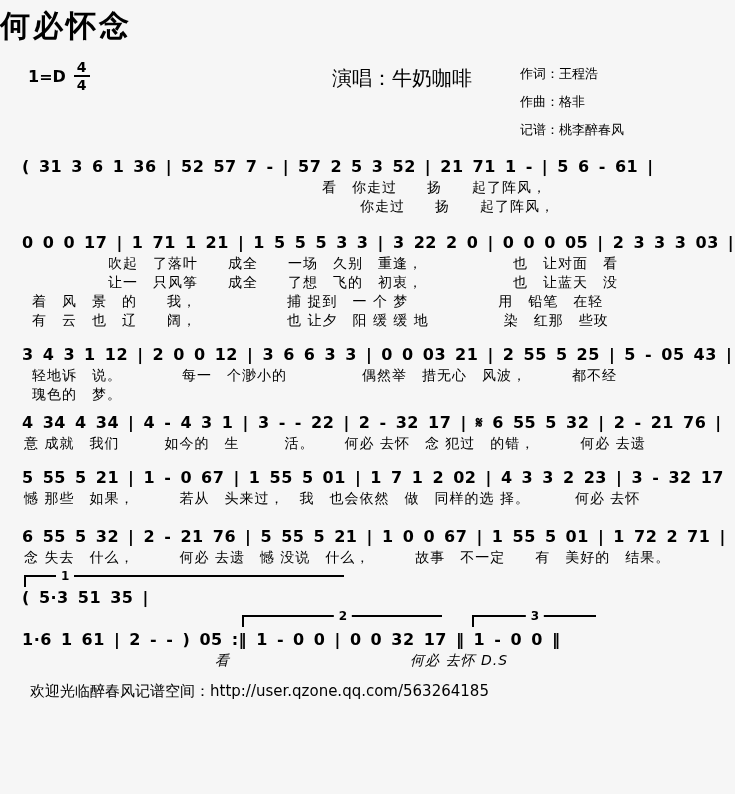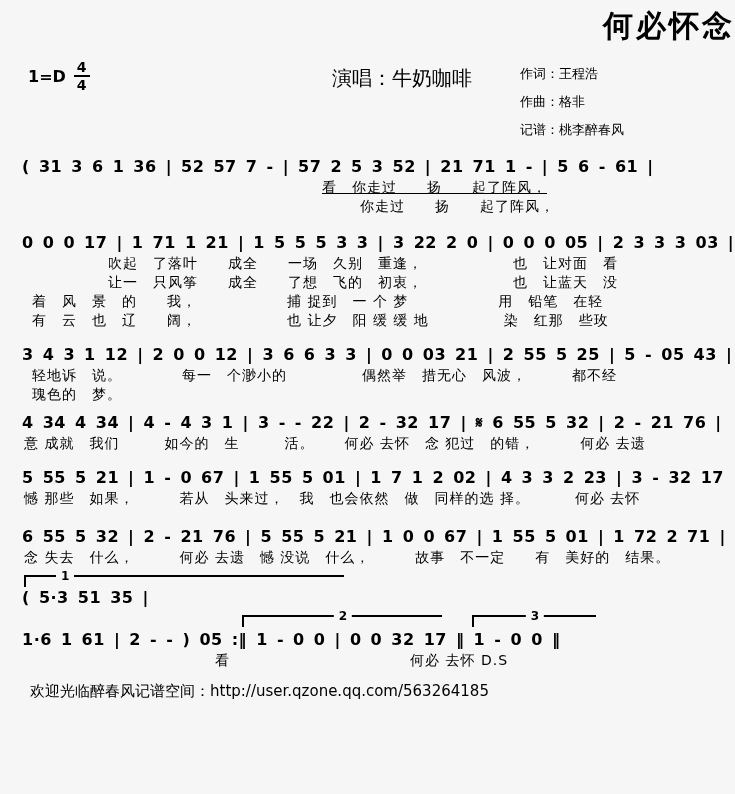--- a/index.html
+++ b/index.html
@@ -6,21 +6,21 @@
   body {
     width:735px; height:794px; overflow:hidden;
     background:#f6f6f6; color:#000;
     font-family:"DejaVu Sans","Liberation Sans",sans-serif;
   }
   .page { position:relative; width:735px; height:794px; }
 
   
   .header { position:relative; height:138px; }
   .title {
-    margin:8px 0 0; text-align:right;
+    margin:8px 0 0; text-align:left;
     font-size:30px; font-weight:bold; letter-spacing:3px; line-height:36px;
   }
   .keysig {
     position:absolute; left:28px; top:52px;
     display:flex; align-items:center; gap:8px;
     font-weight:bold; font-size:16px;
   }
   .timesig { display:inline-flex; flex-direction:column; align-items:center; line-height:1; }
   .timesig .tnum { font-weight:bold; font-size:14px; padding:0 3px; }
   .timesig .top { border-bottom:2px solid #000; padding-bottom:1px; margin-bottom:1px; }
@@ -29,26 +29,26 @@
 
   
   .score { position:relative; padding:4px 0 0 22px; }
   .nline {
     font-weight:bold; font-size:16px; line-height:22px;
     letter-spacing:0.5px; word-spacing:3px; white-space:pre;
   }
   .lyric {
     font-size:14px; line-height:19px; letter-spacing:1px; white-space:pre;
   }
-  .ind-a { padding-left:300px;text-decoration:underline; }  
+  .ind-a { padding-left:300px; }  
   .ind-b { padding-left:338px; }  
   .ind-c { padding-left:86px; }   
   .ind-d { padding-left:10px; }   
   .ind-e { padding-left:2px; }    
-  .ind-f { padding-left:193px; }  
+  .ind-f { padding-left:193px;font-style:italic; }  
 
   .mt0{margin-top:0}.mt2{margin-top:2px}.mt6{margin-top:6px}.mt8{margin-top:8px}.mt14{margin-top:14px}.mt16{margin-top:16px}.mt18{margin-top:18px}
 
   
   .volta-row { position:relative; height:12px; }
   .volta {
     position:absolute; top:0; height:10px;
     border-top:2px solid #000; border-left:2px solid #000;
   }
   .v1 { left:2px;  width:318px; }

